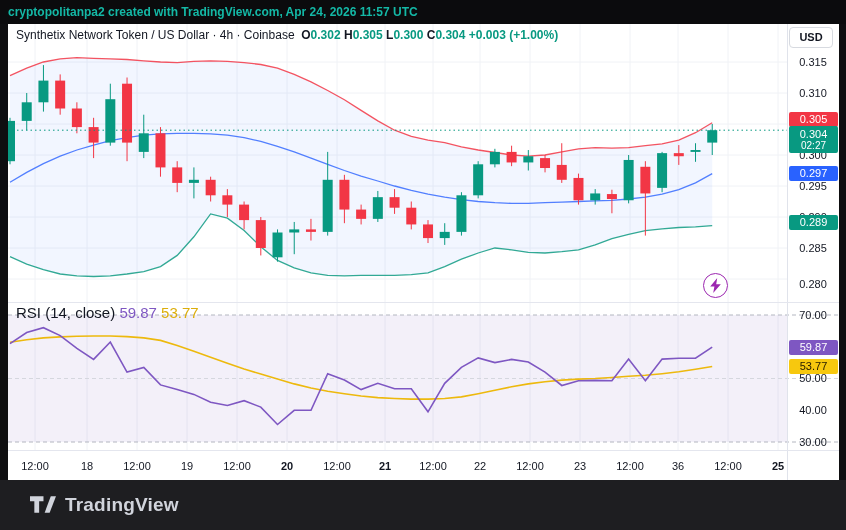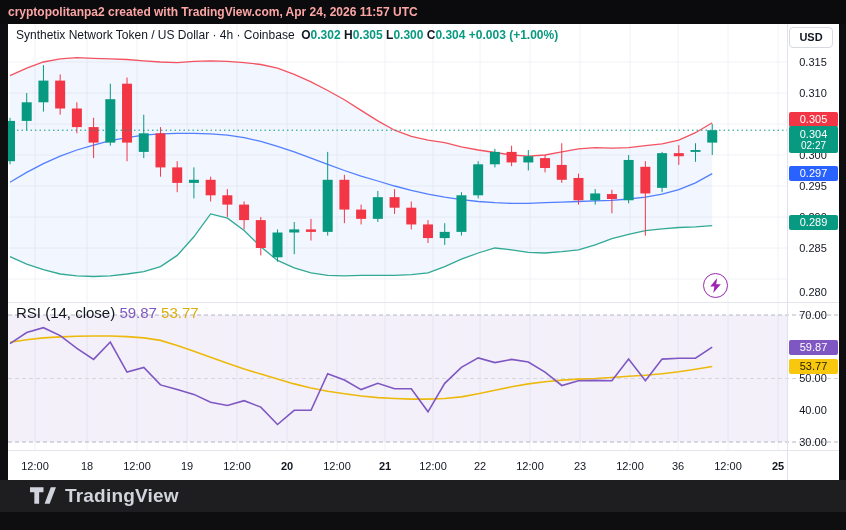--- a/index.html
+++ b/index.html
@@ -1,38 +1,38 @@
 <!DOCTYPE html>
 <html><head>
 <meta charset="utf-8">
 <style>
   html,body{margin:0;padding:0;background:#0e0e10;}
   *{box-sizing:border-box;}
   .stage{position:relative;width:846px;height:530px;background:#0e0e10;overflow:hidden;
          font-family:"Liberation Sans",sans-serif;-webkit-font-smoothing:antialiased;}
-  .hdr{position:absolute;left:0;top:0;width:846px;height:24px;background:#0b0b0d;color:#fca5a5;
+  .hdr{position:absolute;left:0;top:0;width:846px;height:24px;background:#0b0b0d;color:#14b8a6;
        font-size:12px;font-weight:600;line-height:24px;padding-left:8px;white-space:nowrap;}
   .chart-bg{position:absolute;left:8px;top:24px;width:831px;height:456px;background:#ffffff;}
   .vsep{position:absolute;left:787px;top:24px;width:1px;height:456px;background:#e0e3eb;}
   .hsep{position:absolute;left:8px;width:831px;height:1px;background:#e4e6ee;}
   .legend1{position:absolute;left:16px;top:28px;font-size:12px;color:#131722;white-space:nowrap;font-weight:500;}
   .legend1 .v{font-weight:700;}
   .legend2{position:absolute;left:16px;top:45px;font-size:11.5px;color:#131722;white-space:nowrap;}
   .legend3{position:absolute;left:16px;top:304px;font-size:15px;color:#131722;white-space:nowrap;background:rgba(255,255,255,.0);}
   .usd-btn{position:absolute;left:789px;top:27px;width:44px;height:21px;background:#fff;border:1px solid #d7dae0;
            border-radius:4px;font-size:11px;font-weight:600;color:#131722;text-align:center;line-height:19px;cursor:pointer;}
   .ptick{position:absolute;left:787px;width:52px;text-align:center;font-size:11px;color:#131722;height:13px;line-height:13px;}
   .badge{position:absolute;left:789px;width:49px;border-radius:2px;text-align:center;font-size:11px;line-height:15px;
          height:15px;color:#fff;}
   .badge .sub{display:block;font-size:10px;line-height:11px;margin-top:-2px;}
   .badge2{height:27px;line-height:16px;}
   .ttick{position:absolute;transform:translateX(-50%);font-size:11px;color:#131722;top:460px;white-space:nowrap;}
   .bolt-btn{position:absolute;left:703px;top:273px;width:25px;height:25px;border-radius:50%;background:#fff;
             border:1.5px solid #9c27b0;display:flex;align-items:center;justify-content:center;cursor:pointer;}
-  .foot{position:absolute;left:0;top:480px;width:846px;height:32px;background:#1e1e21;display:flex;align-items:center;}
+  .foot{position:absolute;left:0;top:480px;width:846px;height:50px;background:#1e1e21;display:flex;align-items:center;}
   .tv-logo{display:flex;align-items:center;margin-left:30px;cursor:pointer;}
   .tv-logo-text{color:#d1d4dc;font-size:19px;font-weight:700;margin-left:9px;letter-spacing:.2px;}
 </style>
 </head>
 <body>
 
 <div class="stage">
 
   <div class="hdr">
     <span>cryptopolitanpa2 created with TradingView.com, Apr 24, 2026 11:57 UTC</span>
@@ -206,21 +206,21 @@
       <span class="tv-logo-text">TradingView</span>
     </div>
   </div>
 
 <div class="ptick" style="top:55.5px">0.315</div>
     <div class="ptick" style="top:86.50000000000003px">0.310</div>
     <div class="ptick" style="top:148.50000000000009px">0.300</div>
     <div class="ptick" style="top:179.5000000000001px">0.295</div>
     <div class="ptick" style="top:210.50000000000014px">0.290</div>
     <div class="ptick" style="top:241.50000000000017px">0.285</div>
-    <div class="ptick" style="top:286px">0.280</div>
+    <div class="ptick" style="top:278px">0.280</div>
     <div class="ptick" style="top:308.5px">70.00</div>
     <div class="ptick" style="top:372px">50.00</div>
     <div class="ptick" style="top:403.75px">40.00</div>
     <div class="ptick" style="top:435.5px">30.00</div>
     <div class="badge" style="top:112.00000000000006px;background:#f23645;color:#ffffff">0.305</div>
     <div class="badge badge2" style="top:126.20000000000005px;background:#089981;color:#ffffff">0.304<span class="sub">02:27</span></div>
     <div class="badge" style="top:165.60000000000008px;background:#2962ff;color:#ffffff">0.297</div>
     <div class="badge" style="top:215.20000000000013px;background:#089981;color:#ffffff">0.289</div>
     <div class="badge" style="top:339.66275px;background:#7e57c2;color:#ffffff">59.87</div>
     <div class="badge" style="top:359.03024999999997px;background:#f7c80e;color:#2a2000">53.77</div>

